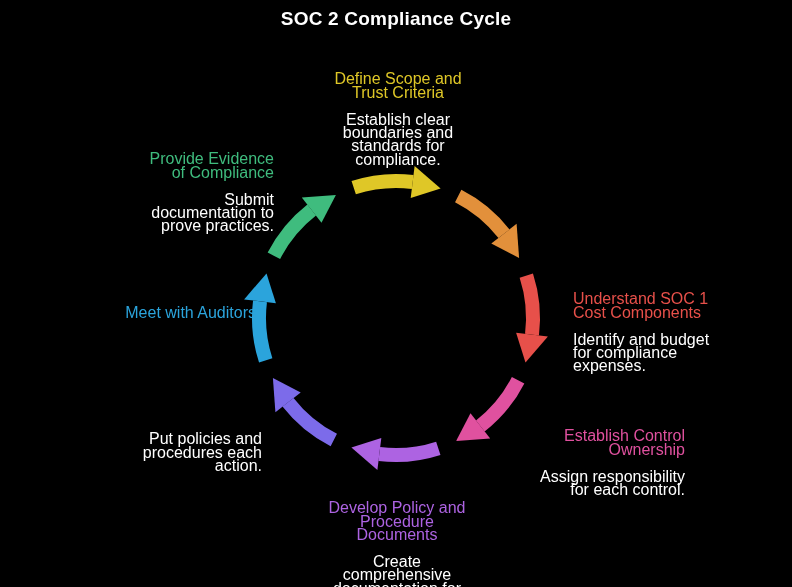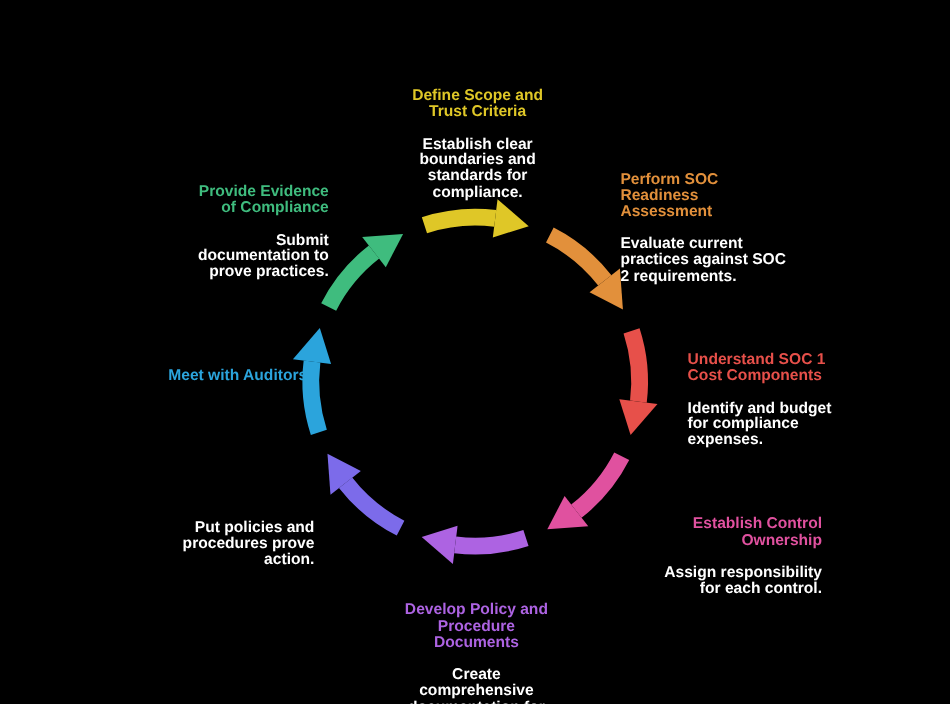--- a/index.html
+++ b/index.html
@@ -6,38 +6,39 @@
   .canvas{
     position:relative;width:792px;height:587px;background:#000000;
     font-family:"Liberation Sans",sans-serif;overflow:hidden;
   }
   .title{
     position:absolute;left:0;top:8px;width:100%;text-align:center;
     color:#ffffff;font-size:19px;font-weight:bold;margin:0;letter-spacing:.2px;
   }
   #cycle-svg{position:absolute;left:0;top:0;}
   .seg{
-    position:absolute;font-size:13px;font-weight:bold;line-height:13.4px;
+    position:absolute;font-size:16px;font-weight:normal;line-height:13.4px;
     white-space:pre-line;
   }
   .seg-desc{color:#ffffff;}
   .seg0{left:318px;top:59px;width:160px;text-align:center;}
   .seg1{left:517px;top:129px;width:140px;text-align:left;}
   .seg2{left:573px;top:279px;width:155px;text-align:left;}
   .seg3{left:530px;top:416px;width:155px;text-align:right;}
   .seg4{left:317px;top:488px;width:160px;text-align:center;}
   .seg5{right:530px;top:419px;width:140px;text-align:right;}
   .seg6{right:536px;top:293px;width:175px;text-align:right;}
   .seg7{right:518px;top:139px;width:160px;text-align:right;}
 </style>
 </head>
 <body>
 
 <div class="canvas">
 
+  <h1 class="title">SOC 2 Compliance Cycle</h1>
 
   <svg id="cycle-svg" width="792" height="587" viewBox="0 0 792 587">
       <path d="M 353.7 187.7 A 137 137 0 0 1 412.7 182.0" fill="none" stroke="#dfc727" stroke-width="14"></path>
       <polygon points="410.7,197.9 414.6,166.1 440.6,188.5" fill="#dfc727"></polygon>
       <path d="M 458.2 195.9 A 137 137 0 0 1 504.0 233.7" fill="none" stroke="#e2903b" stroke-width="14"></path>
       <polygon points="491.3,243.5 516.6,223.8 519.1,257.9" fill="#e2903b"></polygon>
       <path d="M 526.3 275.7 A 137 137 0 0 1 532.0 334.7" fill="none" stroke="#e7504a" stroke-width="14"></path>
       <polygon points="516.1,332.7 547.9,336.6 525.5,362.6" fill="#e7504a"></polygon>
       <path d="M 518.1 380.2 A 137 137 0 0 1 480.3 426.0" fill="none" stroke="#e0519f" stroke-width="14"></path>
       <polygon points="470.5,413.3 490.2,438.6 456.1,441.1" fill="#e0519f"></polygon>
@@ -53,28 +54,20 @@
 
   <div class="seg seg0">
     <div class="seg-heading" style="color: rgb(223, 199, 39);">Define Scope and
 Trust Criteria</div>
     <div class="seg-desc">Establish clear
 boundaries and
 standards for
 compliance.</div>
   </div>
 
-  <div class="seg seg1">
-    <div class="seg-heading" style="color: rgb(226, 144, 59);">Perform SOC
-Readiness
-Assessment</div>
-    <div class="seg-desc">Evaluate current
-practices against SOC
-2 requirements.</div>
-  </div>
 
   <div class="seg seg2">
     <div class="seg-heading" style="color: rgb(231, 80, 74);">Understand SOC 1
 Cost Components</div>
     <div class="seg-desc">Identify and budget
 for compliance
 expenses.</div>
   </div>
 
   <div class="seg seg3">
@@ -89,21 +82,21 @@
 Procedure
 Documents</div>
     <div class="seg-desc">Create
 comprehensive
 documentation for
 compliance.</div>
   </div>
 
   <div class="seg seg5">
     <div class="seg-desc">Put policies and
-procedures prove
+procedures each
 action.</div>
   </div>
 
   <div class="seg seg6">
     <div class="seg-heading" style="color: rgb(43, 164, 220);">Meet with Auditors</div>
   </div>
 
   <div class="seg seg7">
     <div class="seg-heading" style="color: rgb(63, 188, 126);">Provide Evidence
 of Compliance</div>

